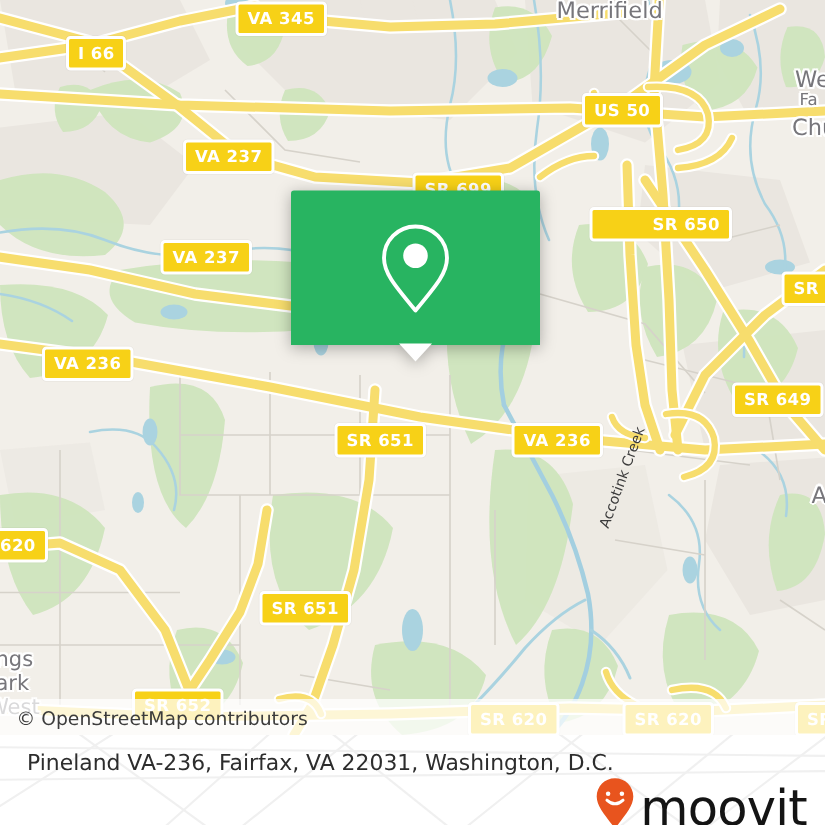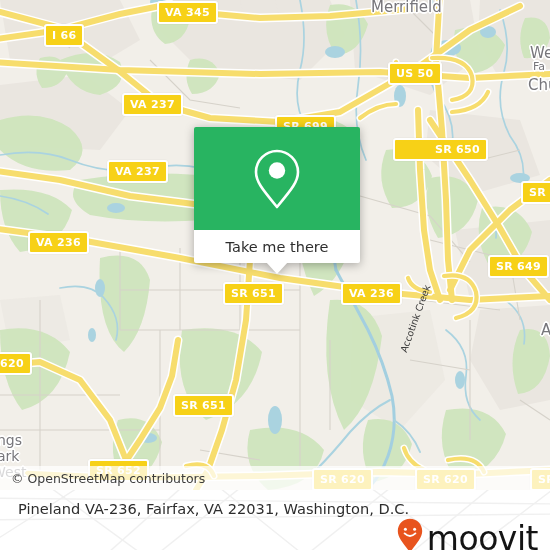--- a/index.html
+++ b/index.html
@@ -430,23 +430,20 @@
 
   <div id="popup">
     <div id="popup-head">
       <span>
         <svg width="52" height="62" viewBox="0 0 52 62" fill="none" aria-hidden="true">
           <path d="M26 3 C14.4 3 5 12.4 5 24 C5 33.5 11 41 26 59 C41 41 47 33.5 47 24 C47 12.4 37.6 3 26 3 Z" stroke="#ffffff" stroke-width="2.6" fill="none" stroke-linejoin="round"></path>
           <circle cx="26" cy="22.5" r="8.2" fill="#ffffff"></circle>
         </svg>
       </span>
     </div>
-    <div id="popup-body">
-      <span id="popup-label">Take me there</span>
-    </div>
     <div id="popup-tail"></div>
   </div>
 
   <div id="footer">
 
     <svg id="footer-watermark" viewBox="0 0 550 60" preserveAspectRatio="none">
       <g stroke="#f0f0f0" stroke-width="1.4" fill="none">
         <path d="M-20,60 L90,-10"></path>
         <path d="M40,-10 L150,70"></path>
         <path d="M150,70 L250,-10"></path>

